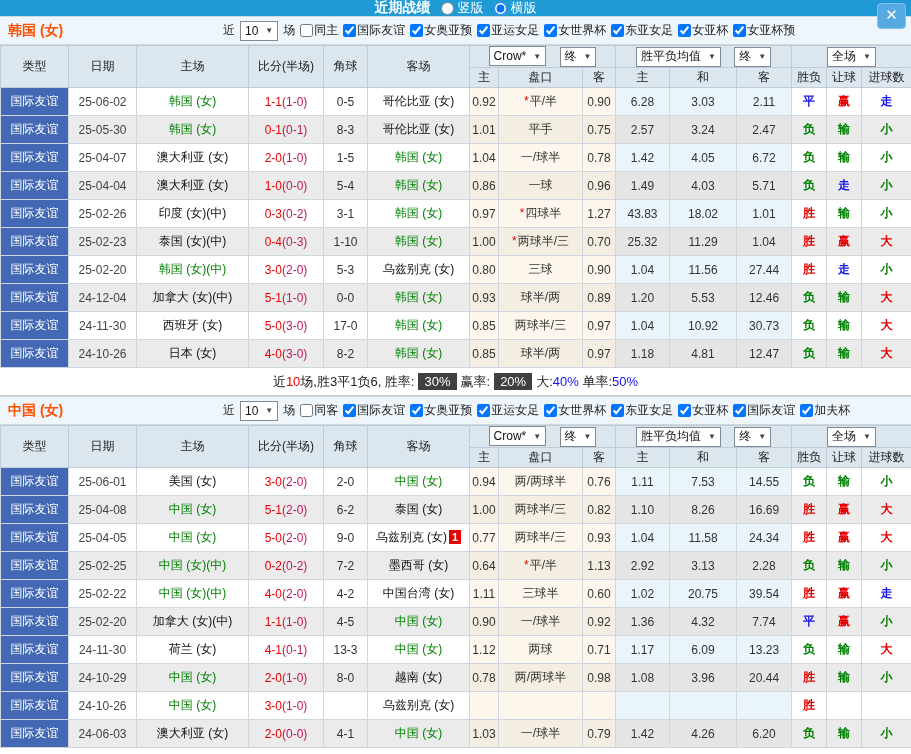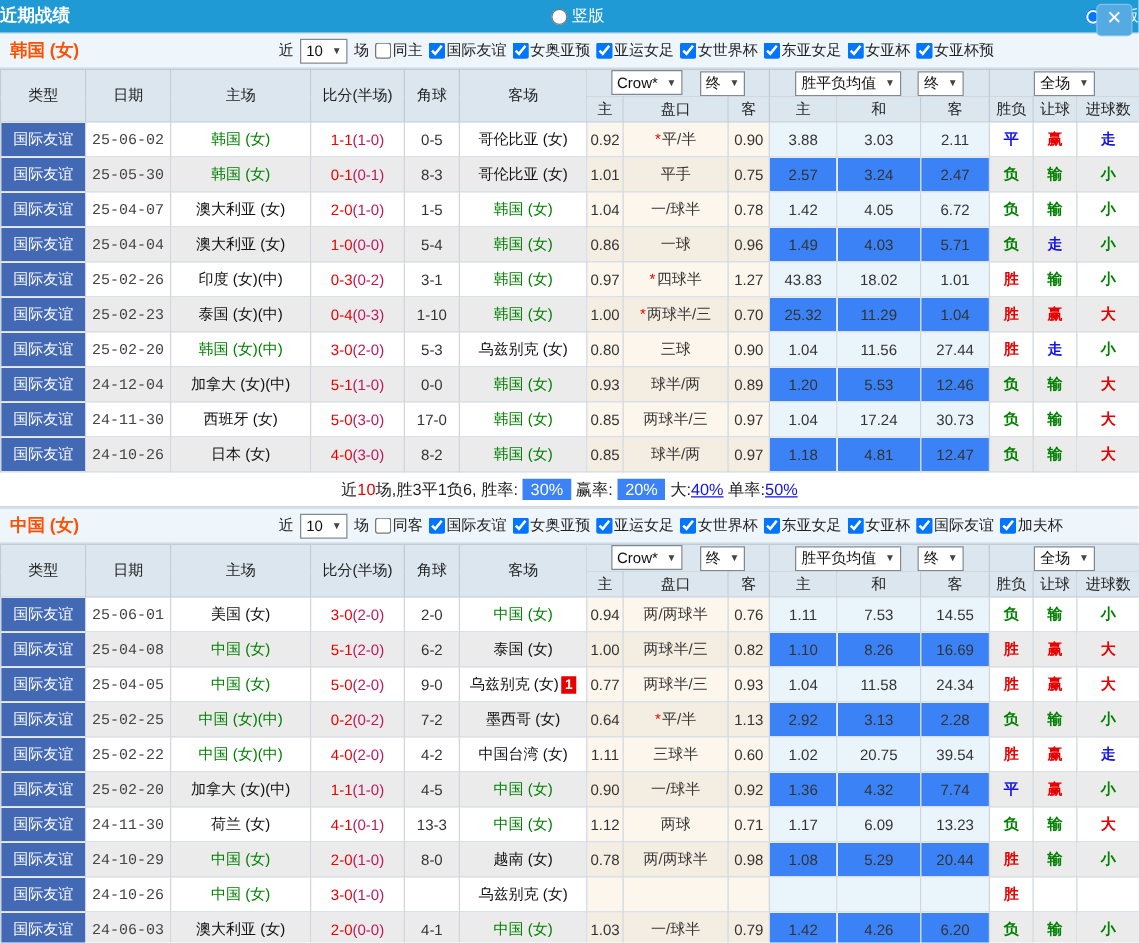--- a/index.html
+++ b/index.html
@@ -1,20 +1,20 @@
 <!DOCTYPE html>
 <html><head>
 <meta charset="utf-8">
 <style>
   html,body{margin:0;padding:0;}
   body{width:911px;height:754px;overflow:hidden;background:#fff;
        font-family:"Liberation Sans","DejaVu Sans",sans-serif;}
   
-  .titlebar{position:relative;height:26px;background:#1f9ad5;display:flex;
-            align-items:center;justify-content:space-between;color:#fff;}
+  .titlebar{position:relative;height:16px;background:#1f9ad5;display:flex;
+            align-items:center;justify-content:center;color:#fff;}
   .titlebar .t{font-weight:bold;font-size:14px;}
   .titlebar label{display:inline-flex;align-items:center;font-size:13px;margin-left:10px;gap:4px;cursor:pointer;}
   .titlebar input[type=radio]{width:13px;height:13px;margin:0;}
   .closebtn{position:absolute;right:5px;top:3px;width:27px;height:24px;background:#55aae2;
             border:1px solid #7fc0ec;border-radius:4px;color:#fff;font-weight:bold;
             font-size:15px;line-height:22px;text-align:center;cursor:pointer;}
   
   .filterbar{height:27px;border-top:1px solid #ccd8e2;border-bottom:1px solid #ccd8e2;
              background:#eef5fb;display:flex;align-items:center;font-size:12px;color:#222;}
   .team-title{color:#ff5000;font-weight:bold;font-size:14px;margin-left:8px;width:215px;flex:none;}
@@ -29,37 +29,37 @@
   th,td{border:1px solid #cfd6dd;text-align:center;padding:0;height:27px;
         overflow:hidden;white-space:nowrap;}
   thead th{background:#dce6ef;font-weight:normal;color:#222;border-color:#bfccd8;font-size:12px;}
   thead tr.grp th{height:21px;}
   thead tr.sub th{height:19px;}
   tbody td{color:#333;background:#fff;}
   tr.alt td{background:#ebebeb;}
   td.c-type{background:#4368b4;color:#fff;cursor:pointer;}
   tr.alt td.c-type{background:#4368b4;}
   td.crow{background:#fdf6ec;}   tr.alt td.crow{background:#f4ede1;}
-  td.avg{background:#eaf4fb;}    tr.alt td.avg{background:#3b82f6;}
-  td.c-date{color:#444;font-family:Liberation Mono, monospace;}
+  td.avg{background:#eaf4fb;}    tr.alt td.avg{background:#e5e5e5;}
+  td.c-date{color:#444;}
   td.c-team{color:#111;cursor:pointer;}
   td.c-team.hl{color:#008000;}
   .sc{color:#e60000;}
   .half{color:#be185d;}
   .star{color:#e60000;margin-right:1px;}
   td.res{font-weight:bold;}
   .c-red{color:#e60000;} .c-blue{color:#1414e6;} .c-green{color:#008000;}
   .badge{display:inline-block;background:#e60000;color:#fff;font-size:11px;line-height:14px;
          padding:0 3px;margin-left:2px;font-weight:bold;}
   
   .summary{height:27px;border-bottom:1px solid #c9c9c9;display:flex;align-items:center;
            justify-content:center;font-size:13px;color:#222;}
   .summary .red{color:#e60000;}
-  .summary .blue{color:#1414e6;text-decoration:underline;}
-  .summary .gbadge{background:#3b82f6;color:#fff;padding:1px 6px;margin:0 4px;}
+  .summary .blue{color:#1414e6;}
+  .summary .gbadge{background:#404040;color:#fff;padding:1px 6px;margin:0 4px;}
 </style>
 </head>
 <body>
 
 <div class="titlebar">
   <span class="t">近期战绩</span>
   <label>
     <input type="radio" name="layout" id="radio-vertical" style="">
     <span>竖版</span>
   </label>
@@ -175,21 +175,21 @@
         <tr>
           <td class="c-type">国际友谊</td>
           <td class="c-date">25-06-02</td>
           <td class="c-team hl">韩国 (女)</td>
           <td class="c-score"><span class="sc">1-1</span><span class="half">(1-0)</span></td>
           <td class="c-corner">0-5</td>
           <td class="c-team">哥伦比亚 (女)</td>
           <td class="crow">0.92</td>
           <td class="crow"><span class="star">*</span>平/半</td>
           <td class="crow">0.90</td>
-          <td class="avg">3.88</td>
+          <td class="avg">6.28</td>
           <td class="avg">3.03</td>
           <td class="avg">2.11</td>
           <td class="res c-blue">平</td>
           <td class="res c-red">赢</td>
           <td class="res c-blue">走</td>
         </tr>
         <tr class="alt">
           <td class="c-type">国际友谊</td>
           <td class="c-date">25-05-30</td>
           <td class="c-team hl">韩国 (女)</td>
@@ -312,21 +312,21 @@
           <td class="c-type">国际友谊</td>
           <td class="c-date">24-11-30</td>
           <td class="c-team">西班牙 (女)</td>
           <td class="c-score"><span class="sc">5-0</span><span class="half">(3-0)</span></td>
           <td class="c-corner">17-0</td>
           <td class="c-team hl">韩国 (女)</td>
           <td class="crow">0.85</td>
           <td class="crow">两球半/三</td>
           <td class="crow">0.97</td>
           <td class="avg">1.04</td>
-          <td class="avg">17.24</td>
+          <td class="avg">10.92</td>
           <td class="avg">30.73</td>
           <td class="res c-green">负</td>
           <td class="res c-green">输</td>
           <td class="res c-red">大</td>
         </tr>
         <tr class="alt">
           <td class="c-type">国际友谊</td>
           <td class="c-date">24-10-26</td>
           <td class="c-team">日本 (女)</td>
           <td class="c-score"><span class="sc">4-0</span><span class="half">(3-0)</span></td>
@@ -587,21 +587,21 @@
           <td class="c-type">国际友谊</td>
           <td class="c-date">24-10-29</td>
           <td class="c-team hl">中国 (女)</td>
           <td class="c-score"><span class="sc">2-0</span><span class="half">(1-0)</span></td>
           <td class="c-corner">8-0</td>
           <td class="c-team">越南 (女)</td>
           <td class="crow">0.78</td>
           <td class="crow">两/两球半</td>
           <td class="crow">0.98</td>
           <td class="avg">1.08</td>
-          <td class="avg">5.29</td>
+          <td class="avg">3.96</td>
           <td class="avg">20.44</td>
           <td class="res c-red">胜</td>
           <td class="res c-green">输</td>
           <td class="res c-green">小</td>
         </tr>
         <tr>
           <td class="c-type">国际友谊</td>
           <td class="c-date">24-10-26</td>
           <td class="c-team hl">中国 (女)</td>
           <td class="c-score"><span class="sc">3-0</span><span class="half">(1-0)</span></td>

